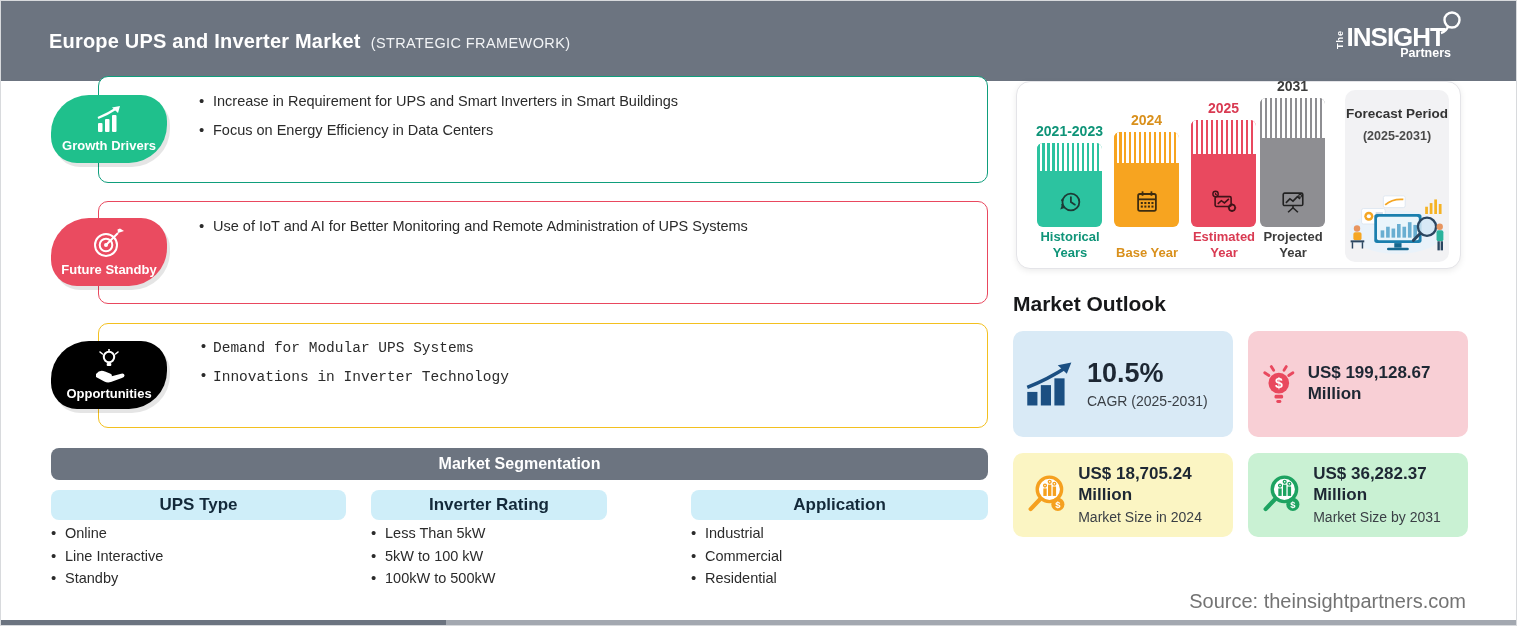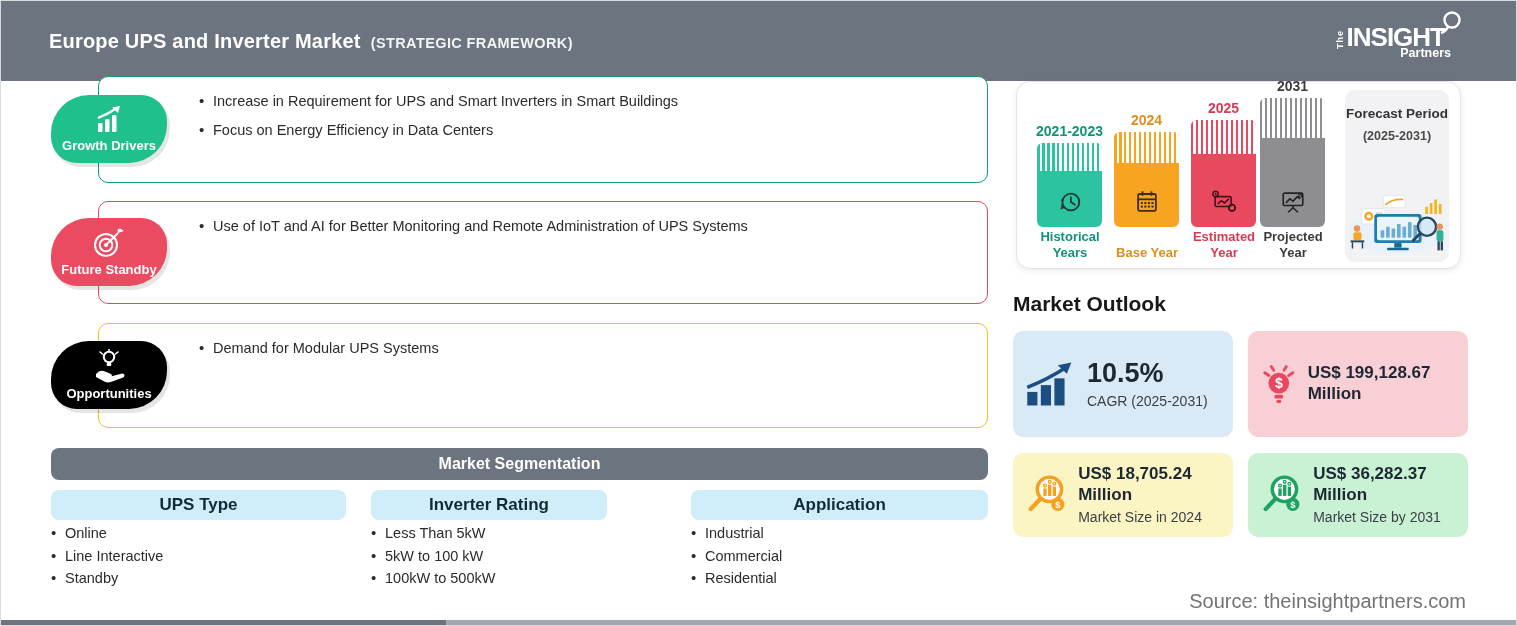--- a/index.html
+++ b/index.html
@@ -3,36 +3,36 @@
 <meta charset="utf-8">
 <style>
   * { margin:0; padding:0; box-sizing:border-box; }
   html,body { width:1517px; height:626px; }
   body { font-family:"Liberation Sans", sans-serif; background:#ffffff; position:relative; overflow:hidden; border:1px solid #d8dadd; }
 
   
   .header { position:absolute; left:0; top:0; width:1517px; height:80px; background:#6c7480; display:flex; align-items:center; }
   .header-title-wrap { margin-left:48px; display:flex; align-items:baseline; gap:10px; }
   .header-title { color:#ffffff; font-size:20px; font-weight:bold; letter-spacing:.2px; }
-  .header-subtitle { color:#f2f4f6; font-size:14.5px; font-weight:700; letter-spacing:.4px; }
+  .header-subtitle { color:#f2f4f6; font-size:14.5px; font-weight:400; letter-spacing:.4px; }
   .logo { position:absolute; right:55px; top:10px; color:#fff; }
   .logo-row { display:flex; align-items:flex-end; }
   .logo-the { writing-mode:vertical-rl; transform:rotate(180deg); font-size:9px; font-weight:bold; letter-spacing:1px; margin-right:2px; line-height:1; padding-bottom:2px; }
   .logo-insight { font-size:26px; font-weight:bold; letter-spacing:-1px; line-height:.9; }
   .logo-lens { margin-left:-6px; margin-bottom:10px; }
   .logo-partners { text-align:right; font-size:12.5px; font-weight:bold; margin-top:-3px; margin-right:12px; }
 
   
   .info-box { position:absolute; left:97px; width:890px; border-radius:10px; background:#fff; }
   .info-box ul { list-style:none; padding:16px 20px 10px 100px; }
   .info-box li { font-size:14.5px; color:#2b2b2b; margin-bottom:13px; position:relative; padding-left:14px; }
   .info-box li::before { content:"•"; position:absolute; left:0; top:-1px; color:#2b2b2b; font-size:15px; }
   .box-green { top:75px; height:107px; border:1px solid #0f9e7c; }
   .box-red { top:200px; height:103px; border:1px solid #e9485e; }
-  .box-yellow { top:322px; height:105px; border:1px solid #f3c01f; }
+  .box-yellow { top:322px; height:105px; border:1px solid #f3c01f;font-family:Liberation Mono, monospace; }
 
   .badge { position:absolute; left:50px; width:116px; height:68px; border-radius:38px 26px 38px 26px; display:flex; flex-direction:column; align-items:center; justify-content:center; gap:3px; box-shadow:3px 4px 0 rgba(0,0,0,.10); }
   .badge-label { color:#fff; font-size:13px; font-weight:bold; }
   .badge-green { top:94px; background:#1fc08c; }
   .badge-red { top:217px; background:#ea4b60; }
   .badge-orange { top:340px; background:#000000; }
 
   
   .seg-bar { position:absolute; left:50px; top:447px; width:937px; height:32px; background:#6c7480; border-radius:8px; display:flex; align-items:center; justify-content:center; color:#fff; font-size:16px; font-weight:bold; }
   .seg-chip { position:absolute; top:489px; height:30px; background:#cfeef9; border-radius:8px; display:flex; align-items:center; justify-content:center; font-size:17px; font-weight:bold; color:#13293a; }
@@ -100,20 +100,21 @@
   </ul>
 </div>
 <div class="info-box box-red">
   <ul>
     <li>Use of IoT and AI for Better Monitoring and Remote Administration of UPS Systems</li>
   </ul>
 </div>
 <div class="info-box box-yellow">
   <ul>
     <li>Demand for Modular UPS Systems</li>
+    <li>Innovations in Inverter Technology</li>
   </ul>
 </div>
 
 <div class="badge badge-green">
   <svg width="34" height="30" viewBox="0 0 34 30">
     <g fill="#fff">
       <rect x="6" y="18" width="4.5" height="9" rx="1"></rect>
       <rect x="13" y="14" width="4.5" height="13" rx="1"></rect>
       <rect x="20" y="10" width="4.5" height="17" rx="1"></rect>
     </g>

